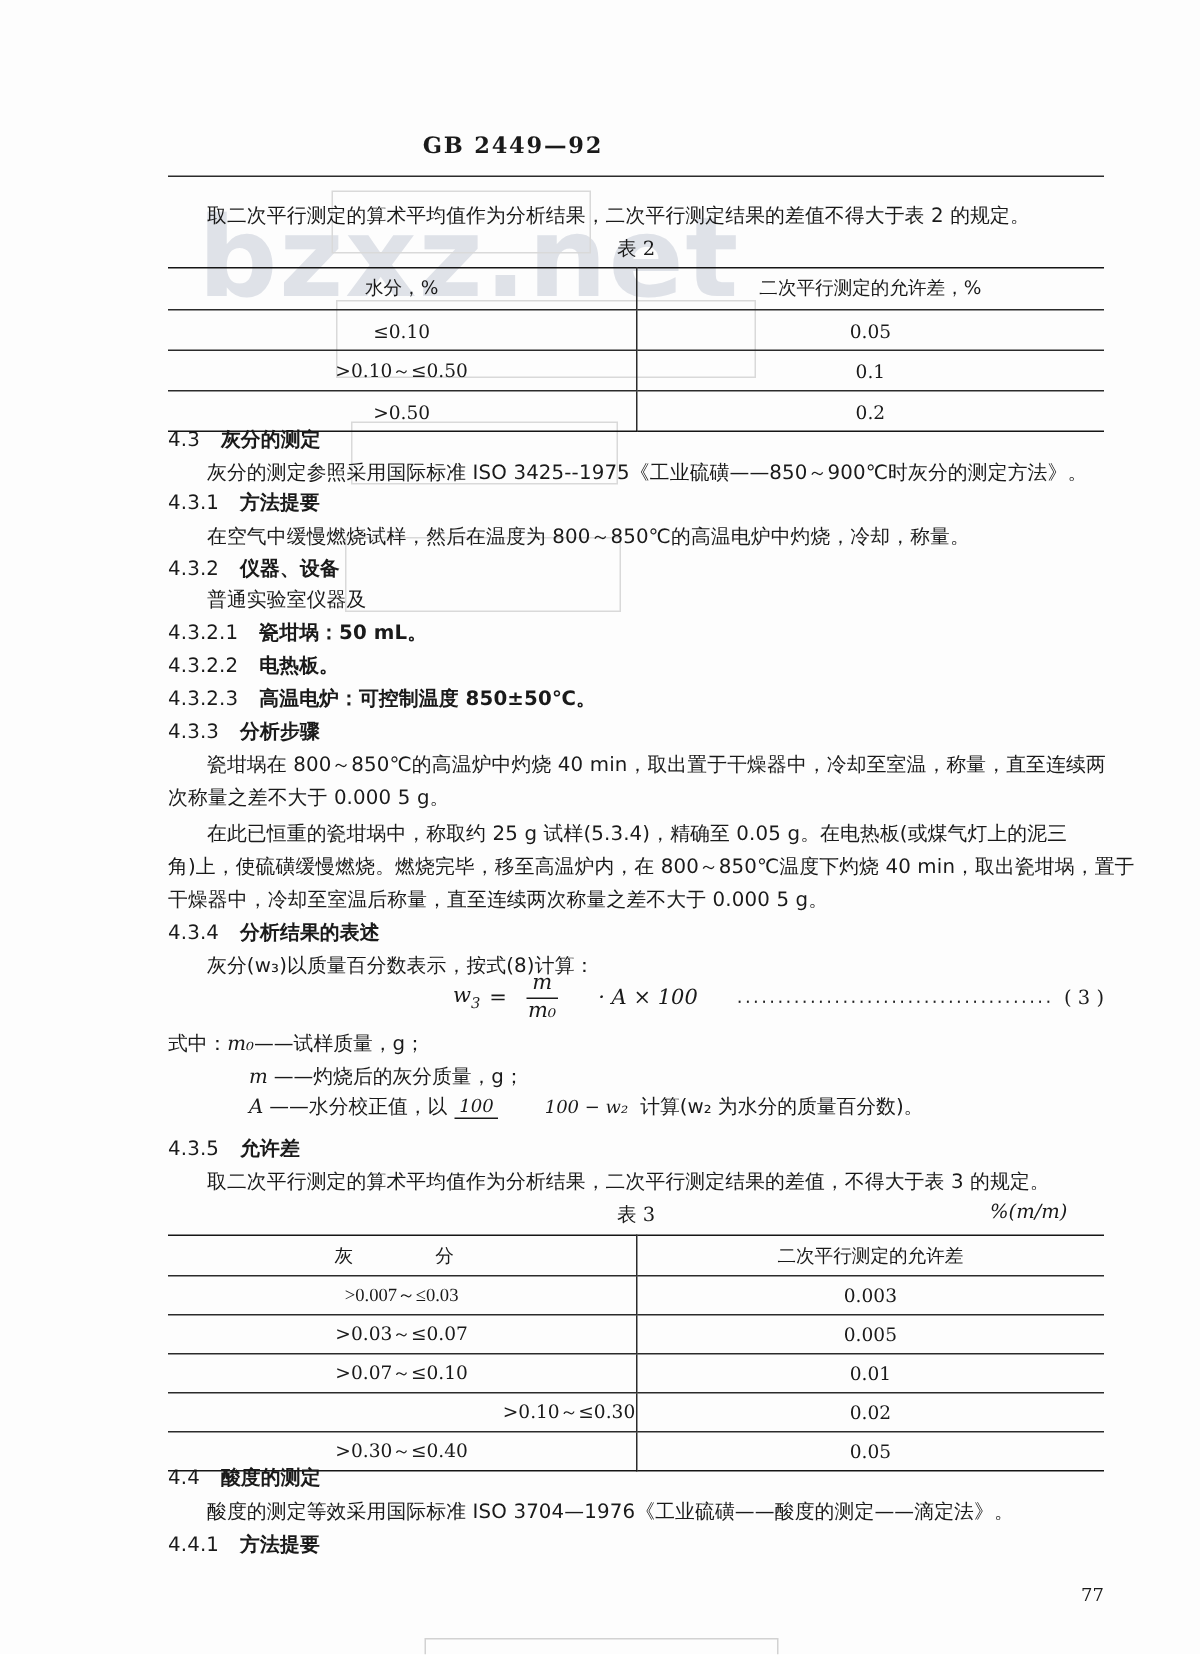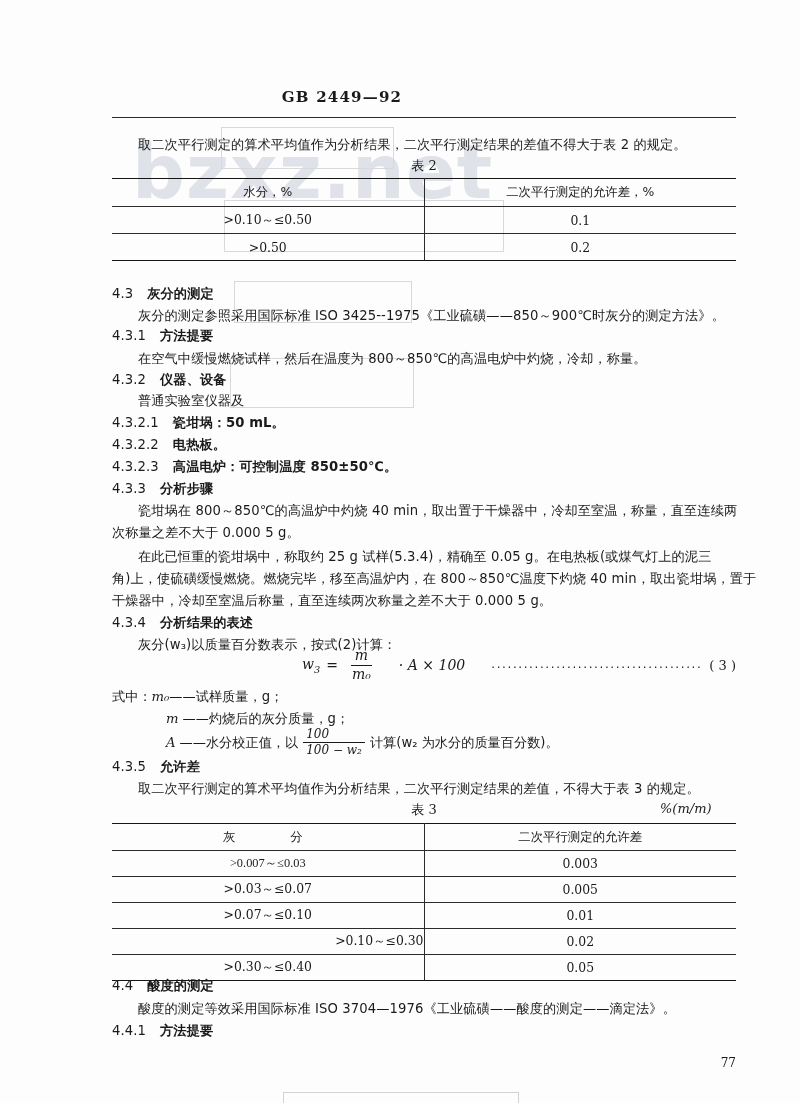--- a/index.html
+++ b/index.html
@@ -187,27 +187,29 @@
   .defline {
     position: absolute;
     font-size: 13.2px;
     line-height: 21px;
     white-space: nowrap;
     display: flex;
     align-items: center;
   }
   .frac-inline {
     display: inline-flex;
-    flex-direction: column;
+    flex-direction: row;
+    align-items: center;
     margin: 0 5px;
     font-family: "DejaVu Serif", "Liberation Serif", serif;
     font-style: italic;
     font-size: 12px;
     line-height: 1.1;
     vertical-align: middle;
+    gap: 28px;
   }
   .frac-inline .top { border-bottom: 1.1px solid #1a1a1a; padding: 0 3px 1px; }
   .frac-inline .bot { padding: 1px 3px 0; }
 
   
   #page-number {
     position: absolute;
     right: 64px;
     top: 1056px;
     font-family: "DejaVu Serif", "Liberation Serif", serif;
@@ -251,20 +253,24 @@
           <col style="width:50%">
         </colgroup>
       <thead>
         <tr>
           <th class="col-left" style="height:27px;">水分，%</th>
           <th>二次平行测定的允许差，%</th>
         </tr>
       </thead>
       <tbody>
         <tr>
+          <td class="col-left cell-v" style="height:26px;">≤0.10</td>
+          <td class="cell-v">0.05</td>
+        </tr>
+        <tr>
           <td class="col-left cell-v" style="height:26px;">&gt;0.10～≤0.50</td>
           <td class="cell-v">0.1</td>
         </tr>
         <tr>
           <td class="col-left cell-v" style="height:26px;">&gt;0.50</td>
           <td class="cell-v">0.2</td>
         </tr>
       </tbody>
     </table>
 
@@ -300,21 +306,21 @@
     <div class="blk" style="left:138px;top:500px;">瓷坩埚在 800～850℃的高温炉中灼烧 40 min，取出置于干燥器中，冷却至室温，称量，直至连续两</div>
     <div class="blk" style="left:112px;top:522px;">次称量之差不大于 0.000 5 g。</div>
 
     <div class="blk" style="left:138px;top:546px;">在此已恒重的瓷坩埚中，称取约 25 g 试样(5.3.4)，精确至 0.05 g。在电热板(或煤气灯上的泥三</div>
     <div class="blk" style="left:112px;top:568px;">角)上，使硫磺缓慢燃烧。燃烧完毕，移至高温炉内，在 800～850℃温度下灼烧 40 min，取出瓷坩埚，置于</div>
     <div class="blk" style="left:112px;top:590px;">干燥器中，冷却至室温后称量，直至连续两次称量之差不大于 0.000 5 g。</div>
 
     <div class="blk" style="left:112px;top:612px;">
       <span class="clause-num">4.3.4</span><span class="clause-title">分析结果的表述</span>
     </div>
-    <div class="blk" style="left:138px;top:634px;">灰分(w₃)以质量百分数表示，按式(2)计算：</div>
+    <div class="blk" style="left:138px;top:634px;">灰分(w₃)以质量百分数表示，按式(8)计算：</div>
 
     <div id="formula-row">
       <span id="formula-core">
         <span><span>w</span><sub>3</sub></span>
         <span style="margin:0 6px;font-style:normal;">=</span>
         <span class="frac">
           <span class="top">m</span>
           <span class="bot">m₀</span>
         </span>
         <span style="margin-left:20px;">· A × 100</span>

